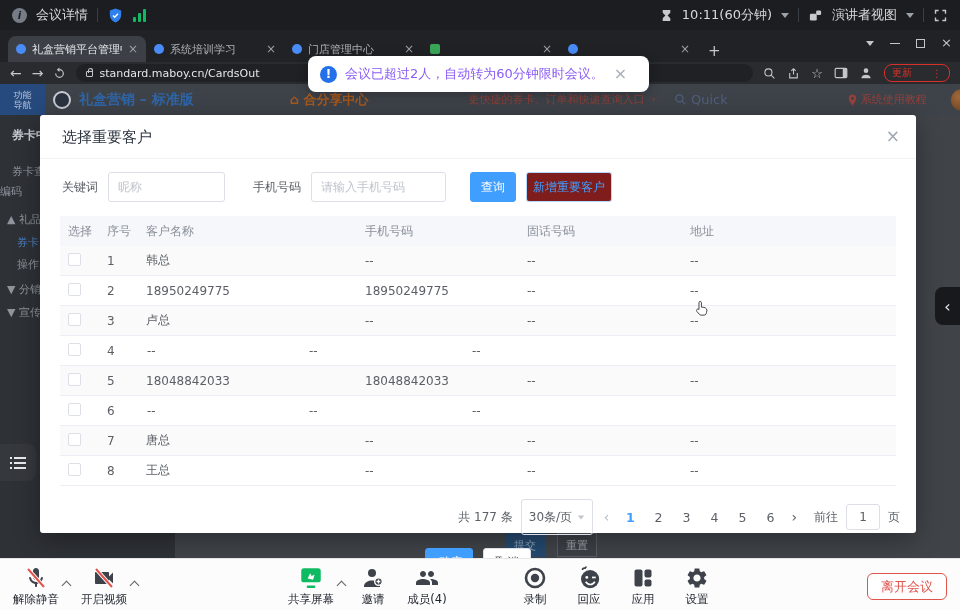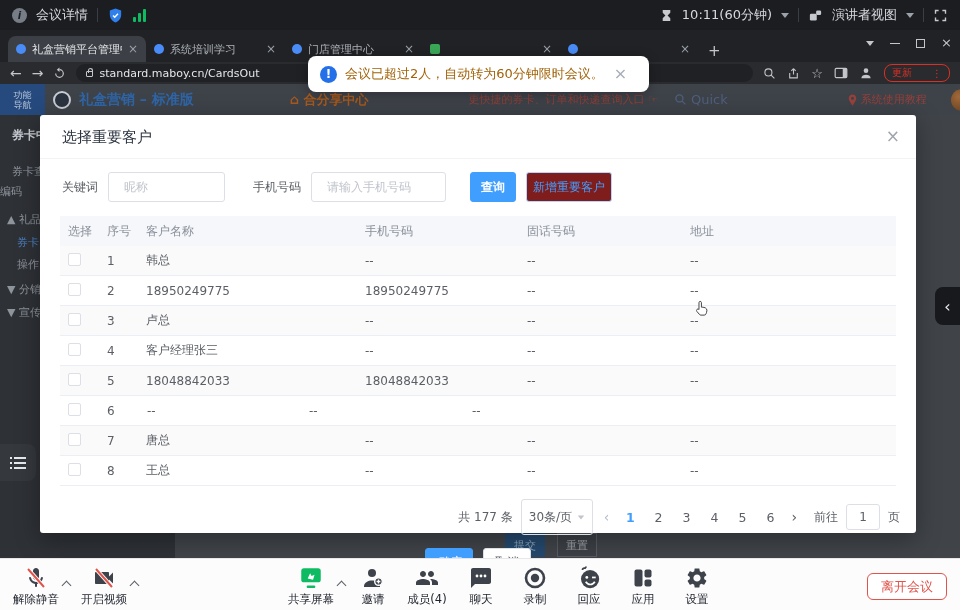--- a/index.html
+++ b/index.html
@@ -73,38 +73,38 @@
   .fab-menu .b { width:12px; height:2px; background:#e8eaed; }
   .behind-btn { position:absolute; top:533px; height:24px; font-size:11px; display:flex; align-items:center; justify-content:center; }
   .b-submit { left:505px; width:40px; background:#25496e; color:#8fa6bd; }
   .b-reset { left:557px; width:40px; background:#3c4046; border:1px solid #595d63; color:#9da2a8; }
 
   
   .toast { position:absolute; left:308px; top:56px; width:341px; height:36px; background:#fff; border-radius:8px;
     box-shadow:0 2px 12px rgba(0,0,0,.25); display:flex; align-items:center; padding:0 12px; z-index:80; }
   .toast-ic { width:17px; height:17px; border-radius:50%; background:#2470e8; color:#fff; font-size:12px;
     font-weight:bold; display:flex; align-items:center; justify-content:center; flex:none; }
-  .toast-txt { font-size:13px; color:#a16207; margin-left:8px; white-space:nowrap; }
+  .toast-txt { font-size:13px; color:#8b5cf6; margin-left:8px; white-space:nowrap; }
   .toast-x { margin-left:10px; color:#a7adb8; font-size:16px; line-height:1; }
 
   
   .modal { position:absolute; left:40px; top:115px; width:876px; height:418px; background:#fff; border-radius:3px;
     box-shadow:0 6px 24px rgba(0,0,0,.35); z-index:20; }
   .m-title { font-size:15px; color:#2c3440; padding:13px 0 11px 22px; border-bottom:1px solid #f2f3f5; }
   .m-close { position:absolute; right:16px; top:11px; color:#a0a6ad; font-size:17px; }
   .m-form { display:flex; align-items:center; margin:13px 0 0 22px; }
   .f-label { font-size:12px; color:#5c6066; }
-  .f-input { height:30px; border:1px solid #dcdfe6; border-radius:3px; font-size:12px; color:#333; padding:0 15px;
+  .f-input { height:30px; border:1px solid #dcdfe6; border-radius:3px; font-size:12px; color:#333; padding:0 9px;
     font-family:inherit; outline:none; }
   .f-input::placeholder { color:#c0c4cc; }
   .in-kw { width:117px; margin-left:10px; }
   .in-ph { width:135px; margin-left:10px; }
   .lbl-ph { margin-left:28px; }
   .btn { border-radius:3px; font-size:12px; display:flex; align-items:center; justify-content:center; font-family:inherit; }
-  .btn-query { width:46px; height:30px; background:#409eff; color:#fff; border:1px solid #409eff; margin-left:24px;font-weight:bold; }
+  .btn-query { width:46px; height:30px; background:#409eff; color:#fff; border:1px solid #409eff; margin-left:24px; }
   .btn-add { width:86px; height:30px; background:#7f1d1d; color:#409eff; border:1px solid #b3d8ff; margin-left:10px; }
   .m-table { margin:14px 20px 0 20px; font-size:12px; }
   .t-row { display:flex; align-items:center; height:30px; border-bottom:1px solid #ebeef5; color:#5c6066; }
   .t-head { background:#f5f7fa; color:#8a8f99; border-bottom:none;justify-content:center; }
   .t-row.stripe { background:#fafafa; }
   .c-sel { width:40px; padding-left:8px; } .c-idx { width:40px; padding-left:7px; }
   .c-name { width:218px; padding-left:6px; } .c-ph { width:162px; padding-left:7px; }
   .c-tel { width:163px; padding-left:7px; } .c-addr { flex:1; padding-left:7px; }
   .ckbox { width:13px; height:13px; border:1px solid #dcdfe6; border-radius:2px; background:#fff; display:inline-block; }
   .m-pag { display:flex; align-items:center; justify-content:flex-end; gap:8px; margin:13px 16px 0 0;
@@ -363,21 +363,20 @@
       <span class="c-sel"><span class="ckbox"></span></span>
       <span class="c-idx">3</span>
       <span class="c-name">卢总</span>
       <span class="c-ph">--</span>
       <span class="c-tel">--</span>
       <span class="c-addr">--</span>
     </div>
     <div class="t-row">
       <span class="c-sel"><span class="ckbox"></span></span>
       <span class="c-idx">4</span>
-      <span class="c-name">客户经理张三</span>
       <span class="c-ph">--</span>
       <span class="c-tel">--</span>
       <span class="c-addr">--</span>
     </div>
     <div class="t-row stripe">
       <span class="c-sel"><span class="ckbox"></span></span>
       <span class="c-idx">5</span>
       <span class="c-name">18048842033</span>
       <span class="c-ph">18048842033</span>
       <span class="c-tel">--</span>
@@ -492,31 +491,20 @@
 
   <div class="tb-item" style="left:399px">
     <div class="tb-icon">
       <svg width="26" height="24" viewBox="0 0 24 24">
         <path d="M16 11c1.66 0 2.99-1.34 2.99-3S17.66 5 16 5c-1.66 0-3 1.34-3 3s1.34 3 3 3zm-8 0c1.66 0 2.99-1.34 2.99-3S9.66 5 8 5C6.34 5 5 6.34 5 8s1.34 3 3 3zm0 2c-2.33 0-7 1.17-7 3.5V19h14v-2.5c0-2.33-4.67-3.5-7-3.5zm8 0c-.29 0-.62.02-.97.05 1.16.84 1.97 1.97 1.97 3.45V19h6v-2.5c0-2.33-4.67-3.5-7-3.5z" fill="#3e434b"></path>
       </svg>
     </div>
     <div class="tb-label">成员(4)</div>
   </div>
 
-  <div class="tb-item" style="left:453px">
-    <div class="tb-icon">
-      <svg width="24" height="24" viewBox="0 0 24 24">
-        <path d="M20 2H4c-1.1 0-2 .9-2 2v18l4-4h14c1.1 0 2-.9 2-2V4c0-1.1-.9-2-2-2z" fill="#3e434b"></path>
-        <circle cx="8" cy="10" r="1.4" fill="#fff"></circle>
-          <circle cx="12" cy="10" r="1.4" fill="#fff"></circle>
-          <circle cx="16" cy="10" r="1.4" fill="#fff"></circle>
-      </svg>
-    </div>
-    <div class="tb-label">聊天</div>
-  </div>
 
   <div class="tb-item" style="left:507px">
     <div class="tb-icon">
       <svg width="24" height="24" viewBox="0 0 24 24">
         <circle cx="12" cy="12" r="9" stroke="#3e434b" stroke-width="2.6" fill="none"></circle>
         <circle cx="12" cy="12" r="4.2" fill="#3e434b"></circle>
       </svg>
     </div>
     <div class="tb-label">录制</div>
   </div>

